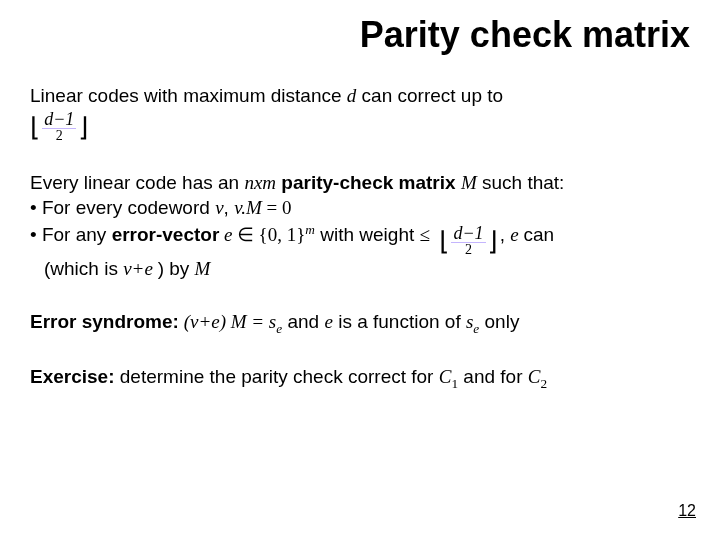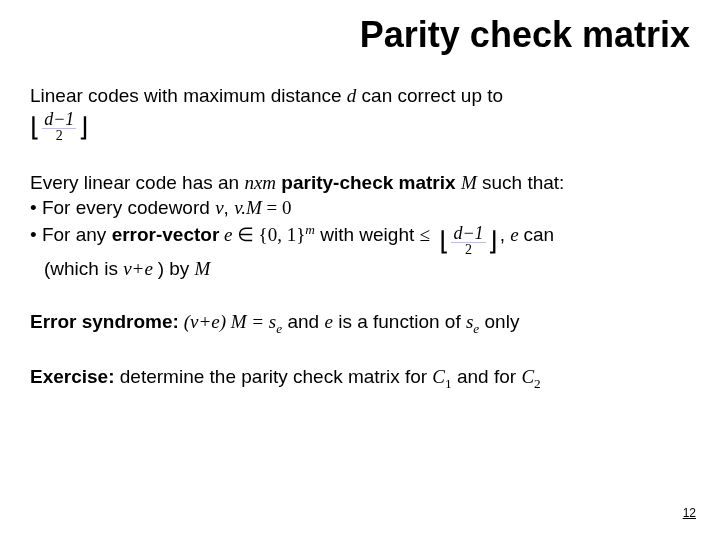--- a/index.html
+++ b/index.html
@@ -55,21 +55,21 @@
   .rm { font-family: "Times New Roman", serif; }
   .sub { font-size: 0.7em; vertical-align: sub; font-style: italic; font-family:"Times New Roman",serif;}
   .sup { font-size: 0.7em; vertical-align: super; font-style: italic; font-family:"Times New Roman",serif;}
   .bullets { margin-left: 0; }
   .bullets .row { margin-bottom: 0; }
   .bold { font-weight: bold; }
   .pagenum {
     position: absolute;
     right: 24px;
     bottom: 20px;
-    font-size: 12px;
+    font-size: 16px;
     text-decoration: underline;
   }
   .subminus {
     position: absolute;
     left: 24px;
     top: 124px;
     font-family: "Times New Roman", serif;
     font-size: 14px;
   }
 </style>
@@ -112,18 +112,18 @@
         <span>(which is </span><span class="it">v+e </span><span>) by </span><span class="it">M</span>
       </div>
     </div>
   </div>
 
   <div class="para">
     <span class="bold">Error syndrome:</span><span class="it"> (v+e) M = s</span><span class="sub">e</span><span>  and  </span><span class="it">e</span><span> is a function of </span><span class="it">s</span><span class="sub">e</span><span> only</span>
   </div>
 
   <div class="para" style="margin-top:28px">
-    <span class="bold">Exercise:</span><span> determine the parity check matrix for </span><span class="it">C</span><span class="sub" style="font-style:normal">1</span><span> and for </span><span class="it">C</span><span class="sub" style="font-style:normal">2</span>
+    <span class="bold">Exercise:</span><span> determine the parity check correct for </span><span class="it">C</span><span class="sub" style="font-style:normal">1</span><span> and for </span><span class="it">C</span><span class="sub" style="font-style:normal">2</span>
   </div>
 </div>
 
 <span class="subminus"></span>
 <div class="pagenum">12</div>
 
 </body></html>

